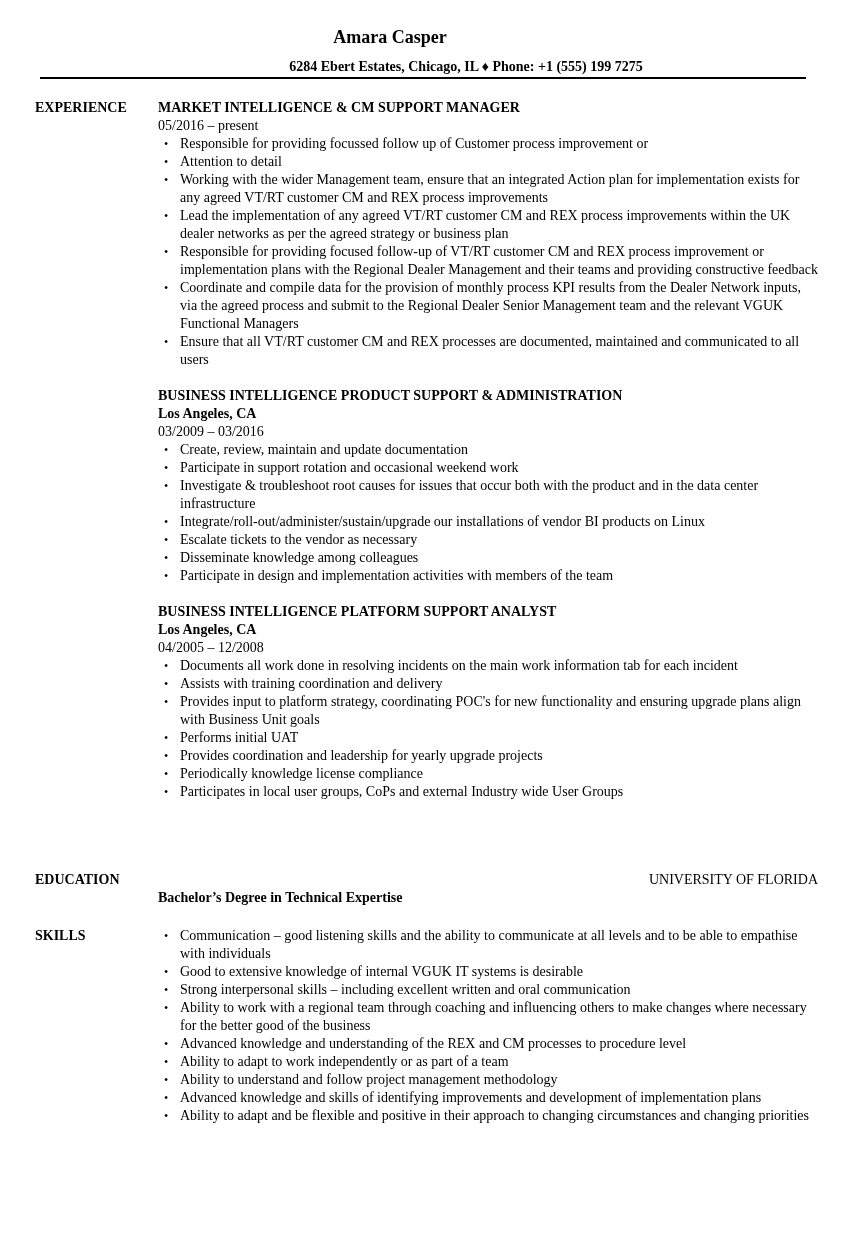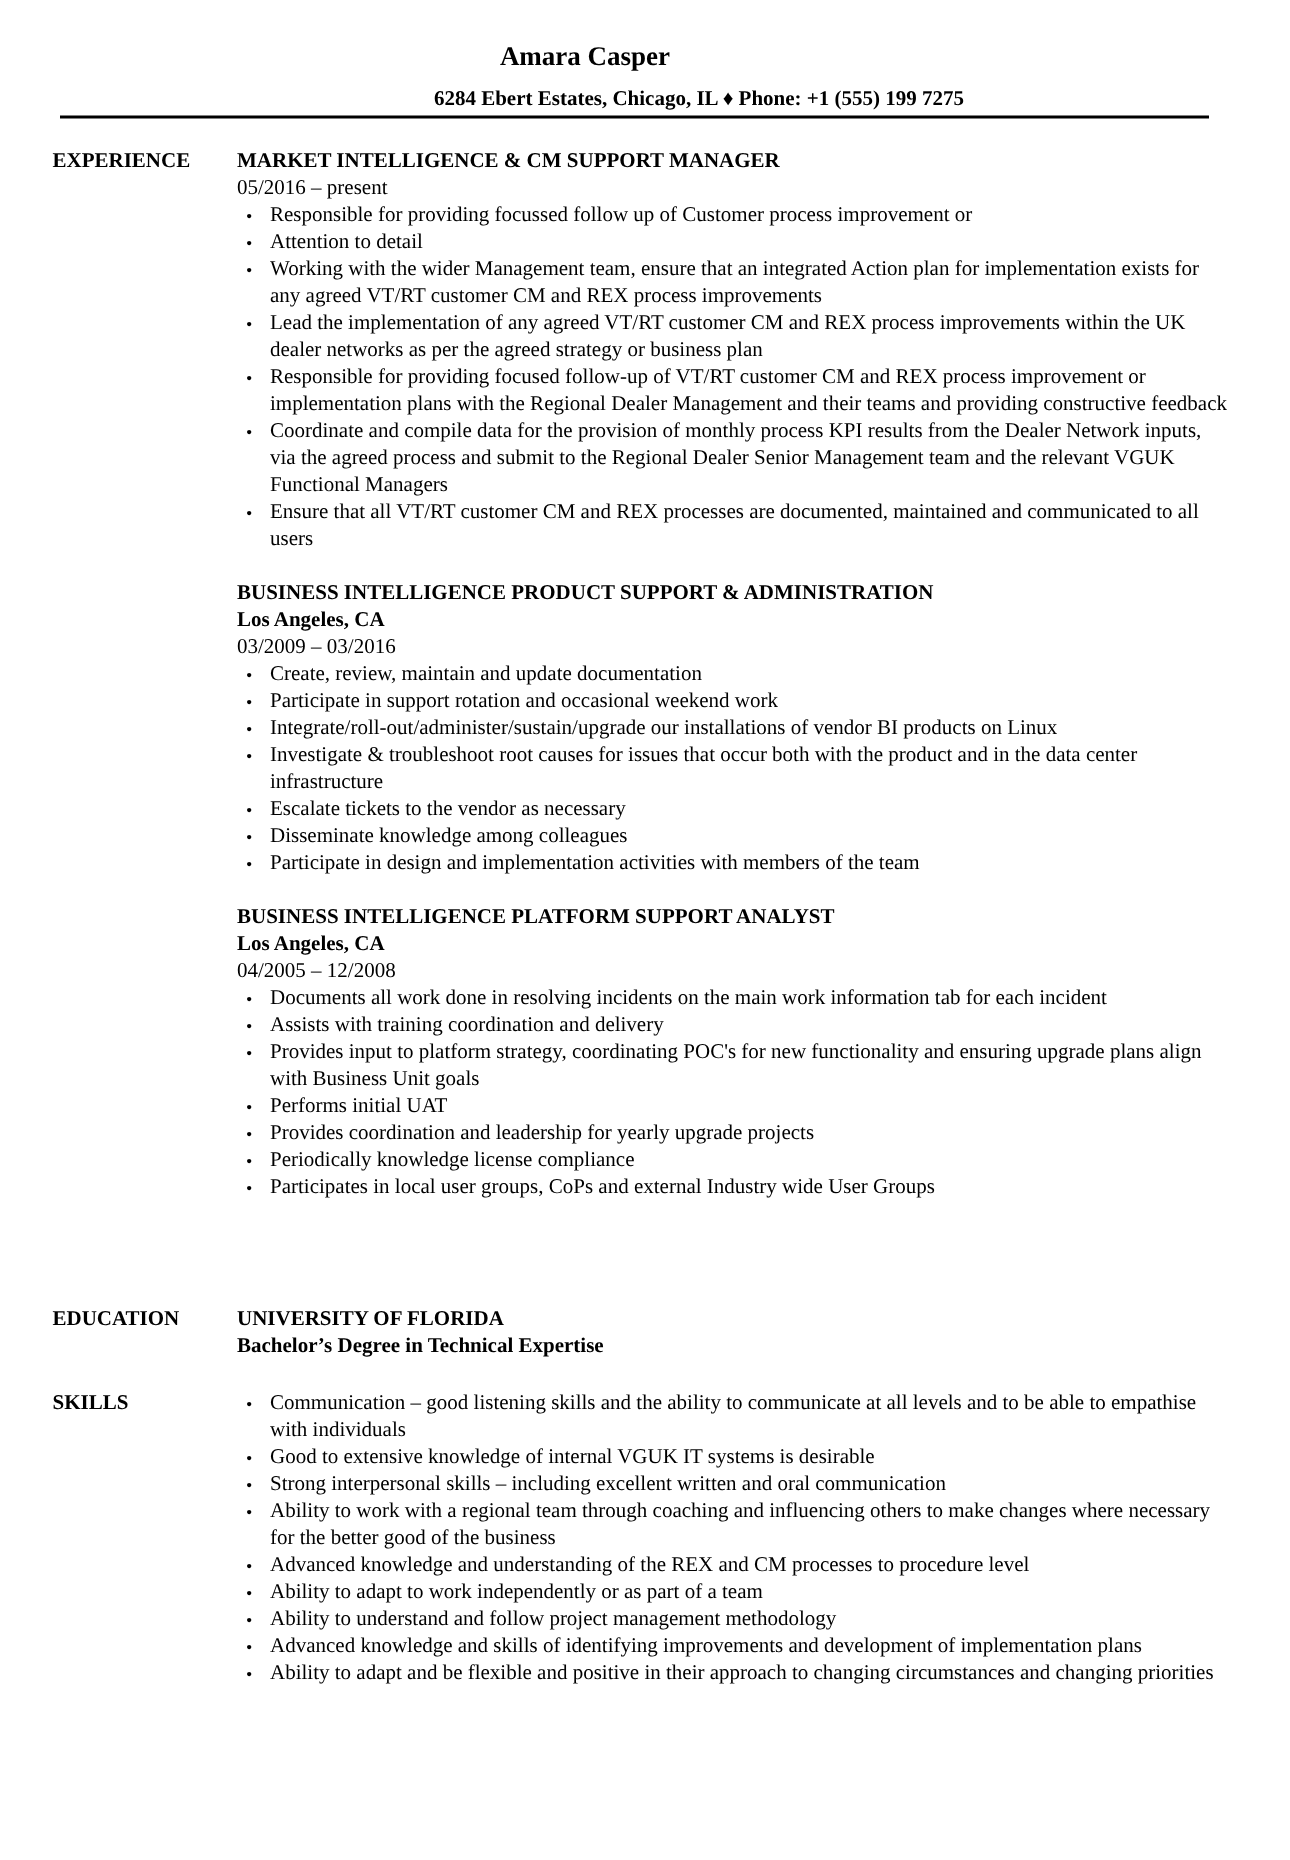--- a/index.html
+++ b/index.html
@@ -27,21 +27,21 @@
   .section-body { position: absolute; left: 158px; width: 660px; }
   .job { margin-bottom: 18px; }
   .job-title { font-weight: bold; font-size: 14px; line-height: 18px; }
   .job-loc { font-weight: bold; font-size: 14px; line-height: 18px; }
   .job-date { font-size: 14px; line-height: 18px; }
   ul.bullets { list-style: none; margin: 0; padding: 0; }
   ul.bullets li { position: relative; padding-left: 22px; line-height: 18px; }
   ul.bullets li::before {
     content: "\2022"; position: absolute; left: 6px; top: 0; font-size: 12px;
   }
-  .edu-school { font-weight: bold; line-height: 18px; }
+  .edu-school { font-weight: normal; line-height: 18px; text-align: right; }
   .edu-degree { font-weight: bold; line-height: 18px; }
 </style>
 </head>
 <body>
 
 <div class="header">
   <div class="name">Amara Casper</div>
   <div class="contact">6284 Ebert Estates, Chicago, IL ♦ Phone: +1 (555) 199 7275</div>
   <div class="rule"></div>
 </div>
@@ -64,22 +64,22 @@
       </ul>
     </div>
 
     <div class="job">
       <div class="job-title">BUSINESS INTELLIGENCE PRODUCT SUPPORT &amp; ADMINISTRATION</div>
       <div class="job-loc">Los Angeles, CA</div>
       <div class="job-date">03/2009 – 03/2016</div>
       <ul class="bullets">
         <li>Create, review, maintain and update documentation</li>
         <li>Participate in support rotation and occasional weekend work</li>
+        <li>Investigate &amp; troubleshoot root causes for issues that occur both with the product and in the data center infrastructure</li>
         <li>Integrate/roll-out/administer/sustain/upgrade our installations of vendor BI products on Linux</li>
-        <li>Investigate &amp; troubleshoot root causes for issues that occur both with the product and in the data center infrastructure</li>
         <li>Escalate tickets to the vendor as necessary</li>
         <li>Disseminate knowledge among colleagues</li>
         <li>Participate in design and implementation activities with members of the team</li>
       </ul>
     </div>
 
     <div class="job">
       <div class="job-title">BUSINESS INTELLIGENCE PLATFORM SUPPORT ANALYST</div>
       <div class="job-loc">Los Angeles, CA</div>
       <div class="job-date">04/2005 – 12/2008</div>

